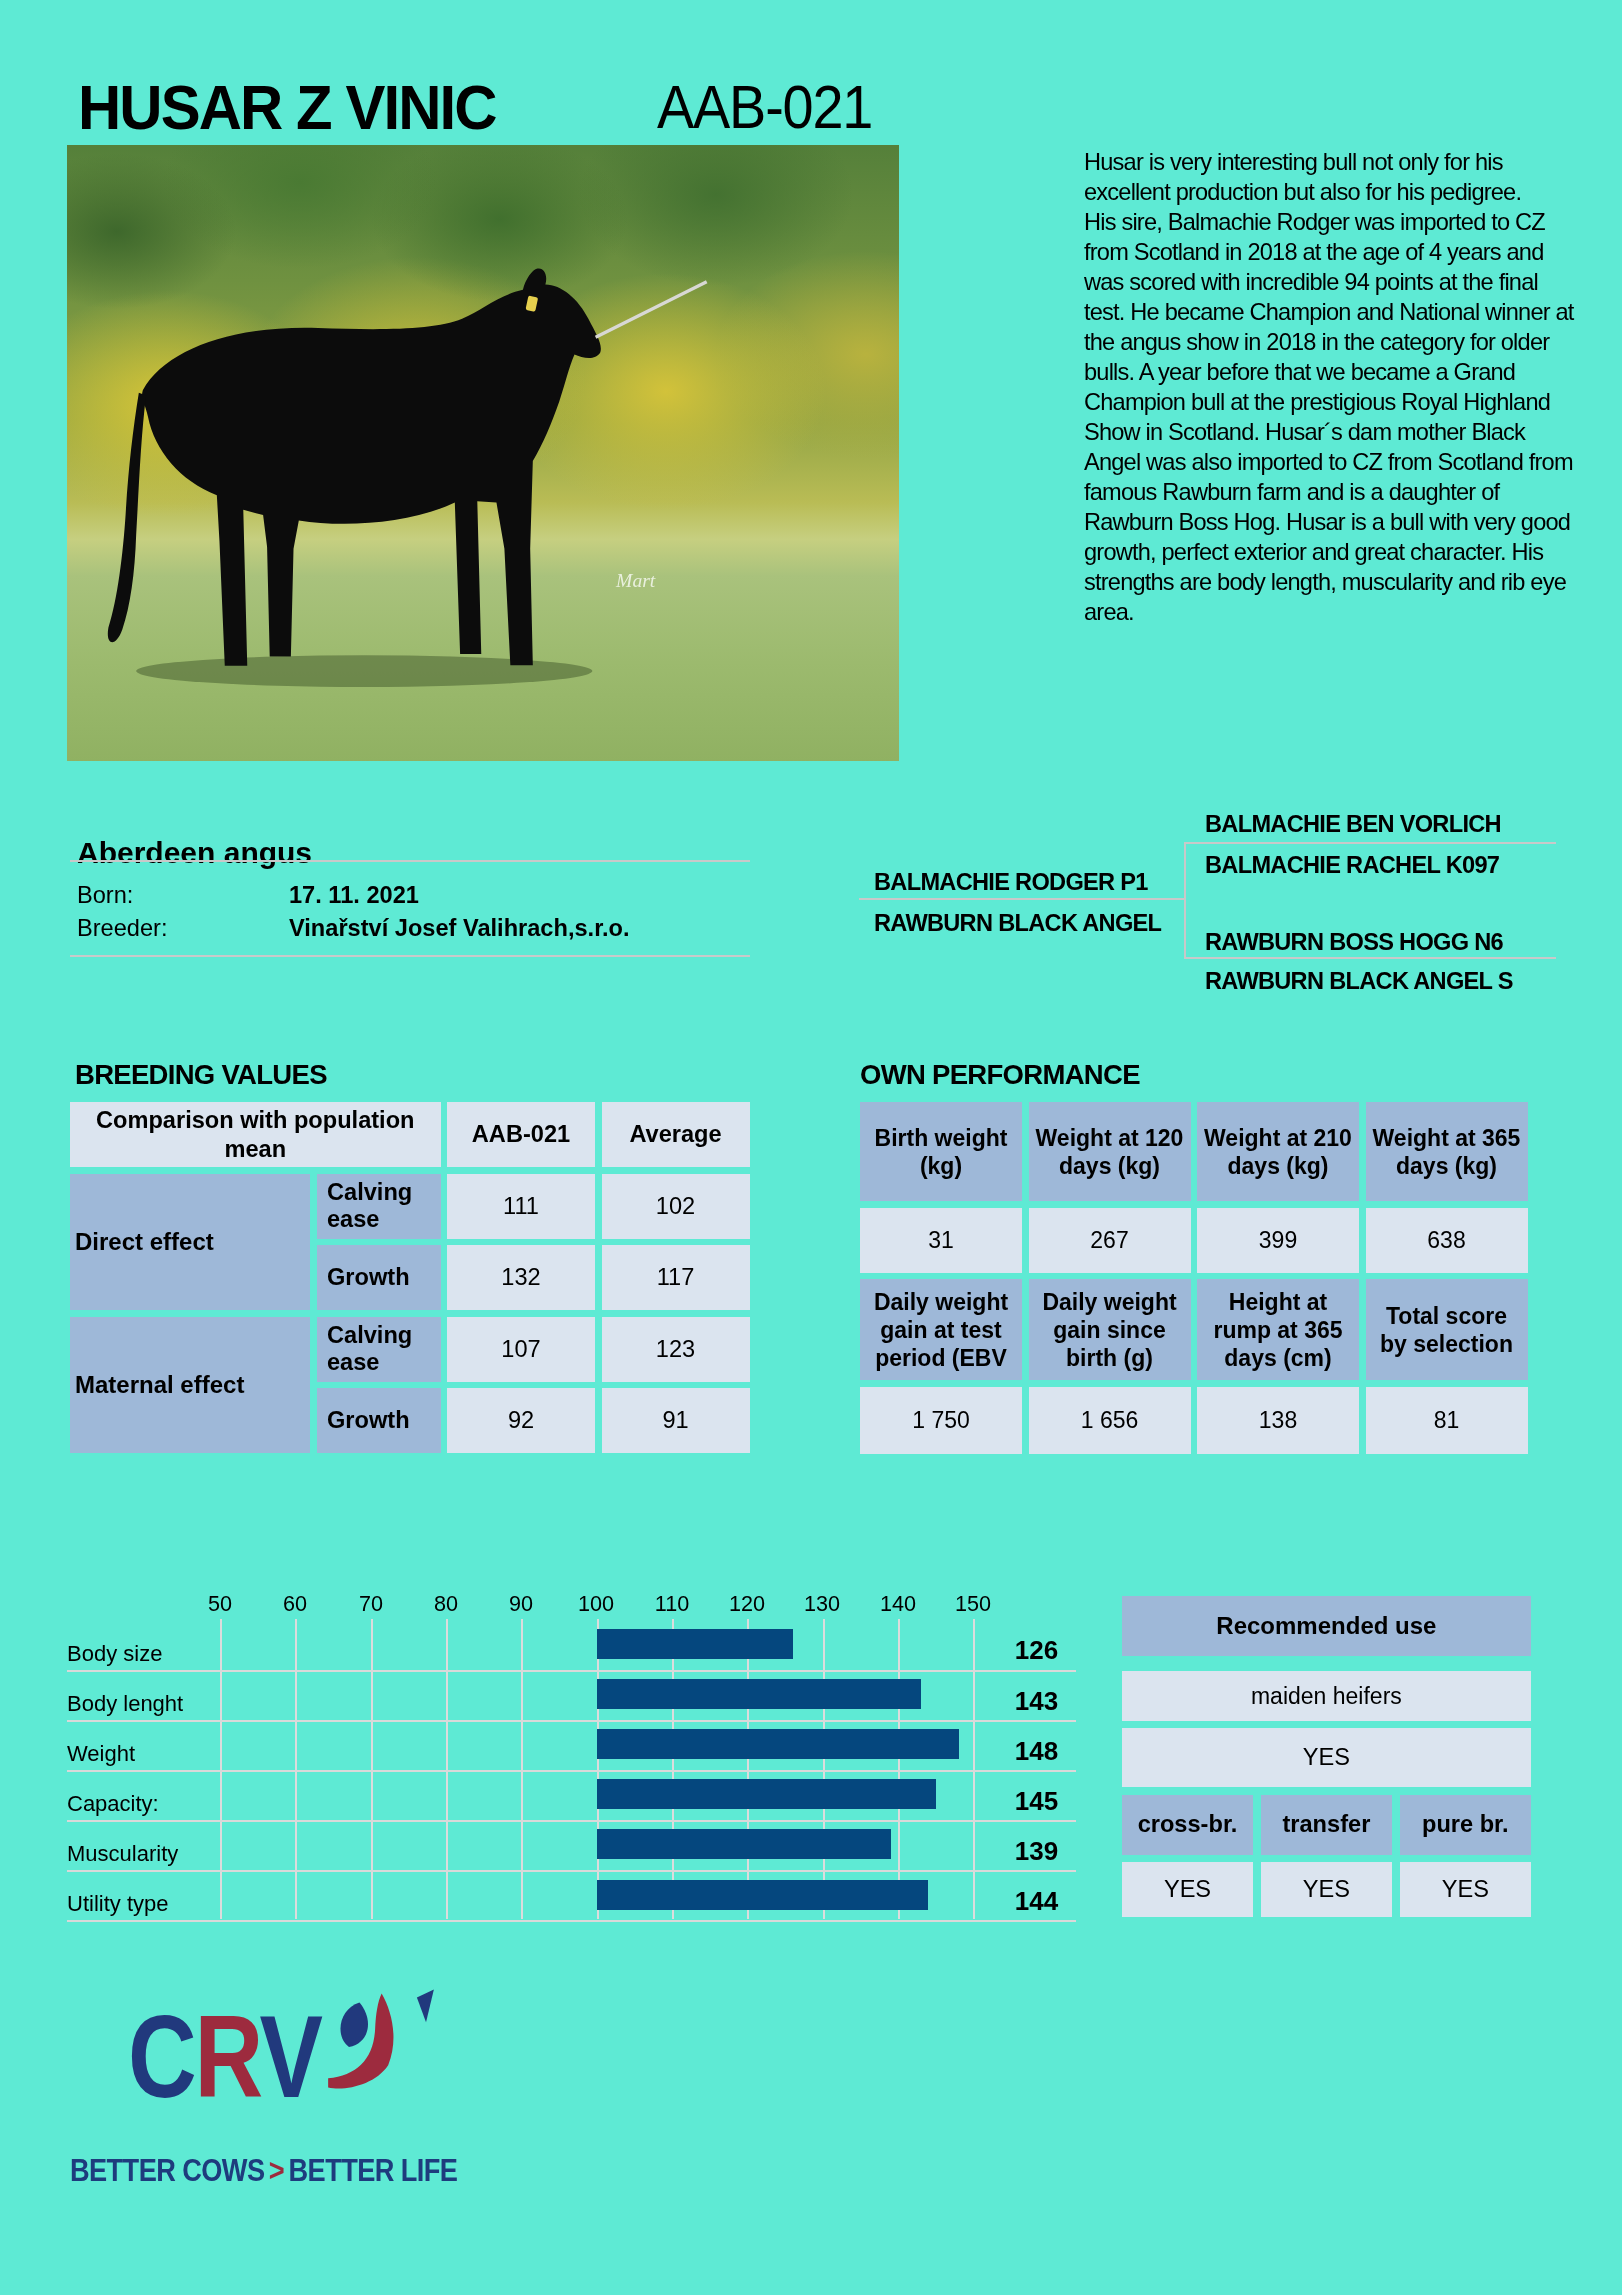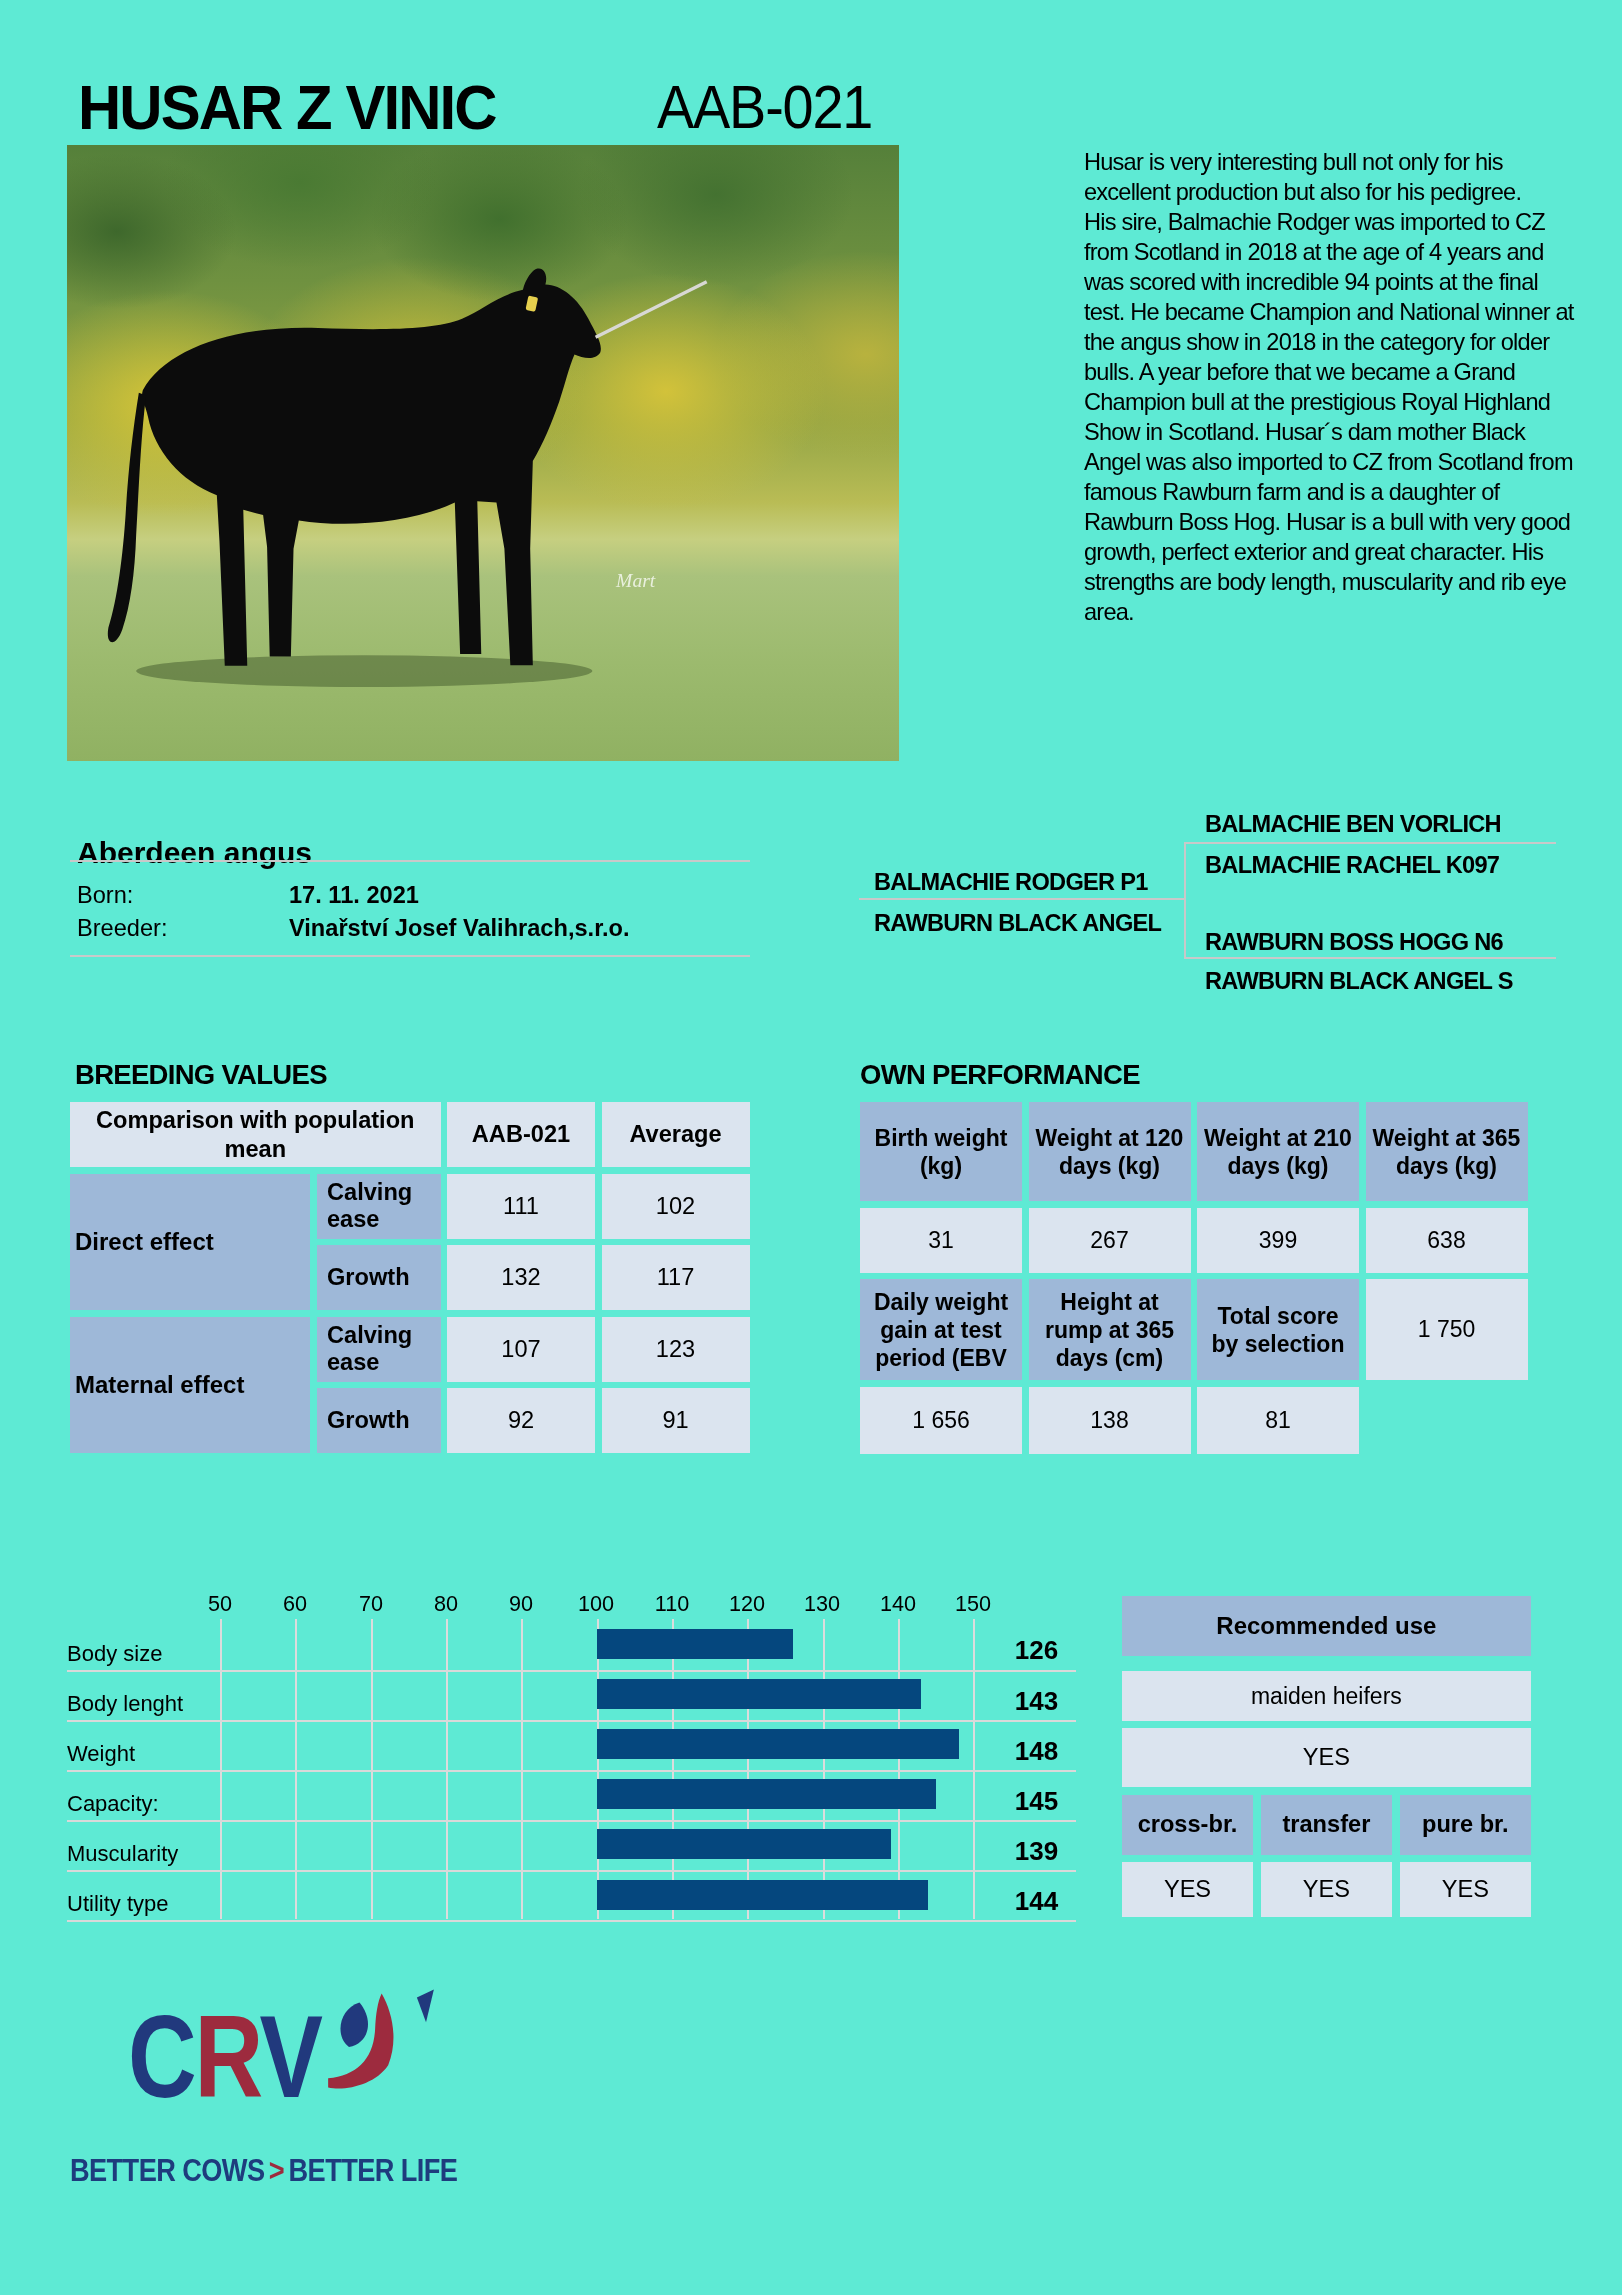--- a/index.html
+++ b/index.html
@@ -188,20 +188,21 @@
   <div class="op-table">
     <div class="cell med hdr">Birth weight (kg)</div>
     <div class="cell med hdr">Weight at 120 days (kg)</div>
     <div class="cell med hdr">Weight at 210 days (kg)</div>
     <div class="cell med hdr">Weight at 365 days (kg)</div>
     <div class="cell light val">31</div>
     <div class="cell light val">267</div>
     <div class="cell light val">399</div>
     <div class="cell light val">638</div>
     <div class="cell med hdr">Daily weight gain at test period (EBV</div>
+    <div class="cell med hdr">Daily weight gain since birth (g)</div>
     <div class="cell med hdr">Height at rump at 365 days (cm)</div>
     <div class="cell med hdr">Total score by selection</div>
     <div class="cell light val">1 750</div>
     <div class="cell light val">1 656</div>
     <div class="cell light val">138</div>
     <div class="cell light val">81</div>
   </div>
 
   <div class="chart">
       <div class="tick" style="left: 129px;">50</div>

